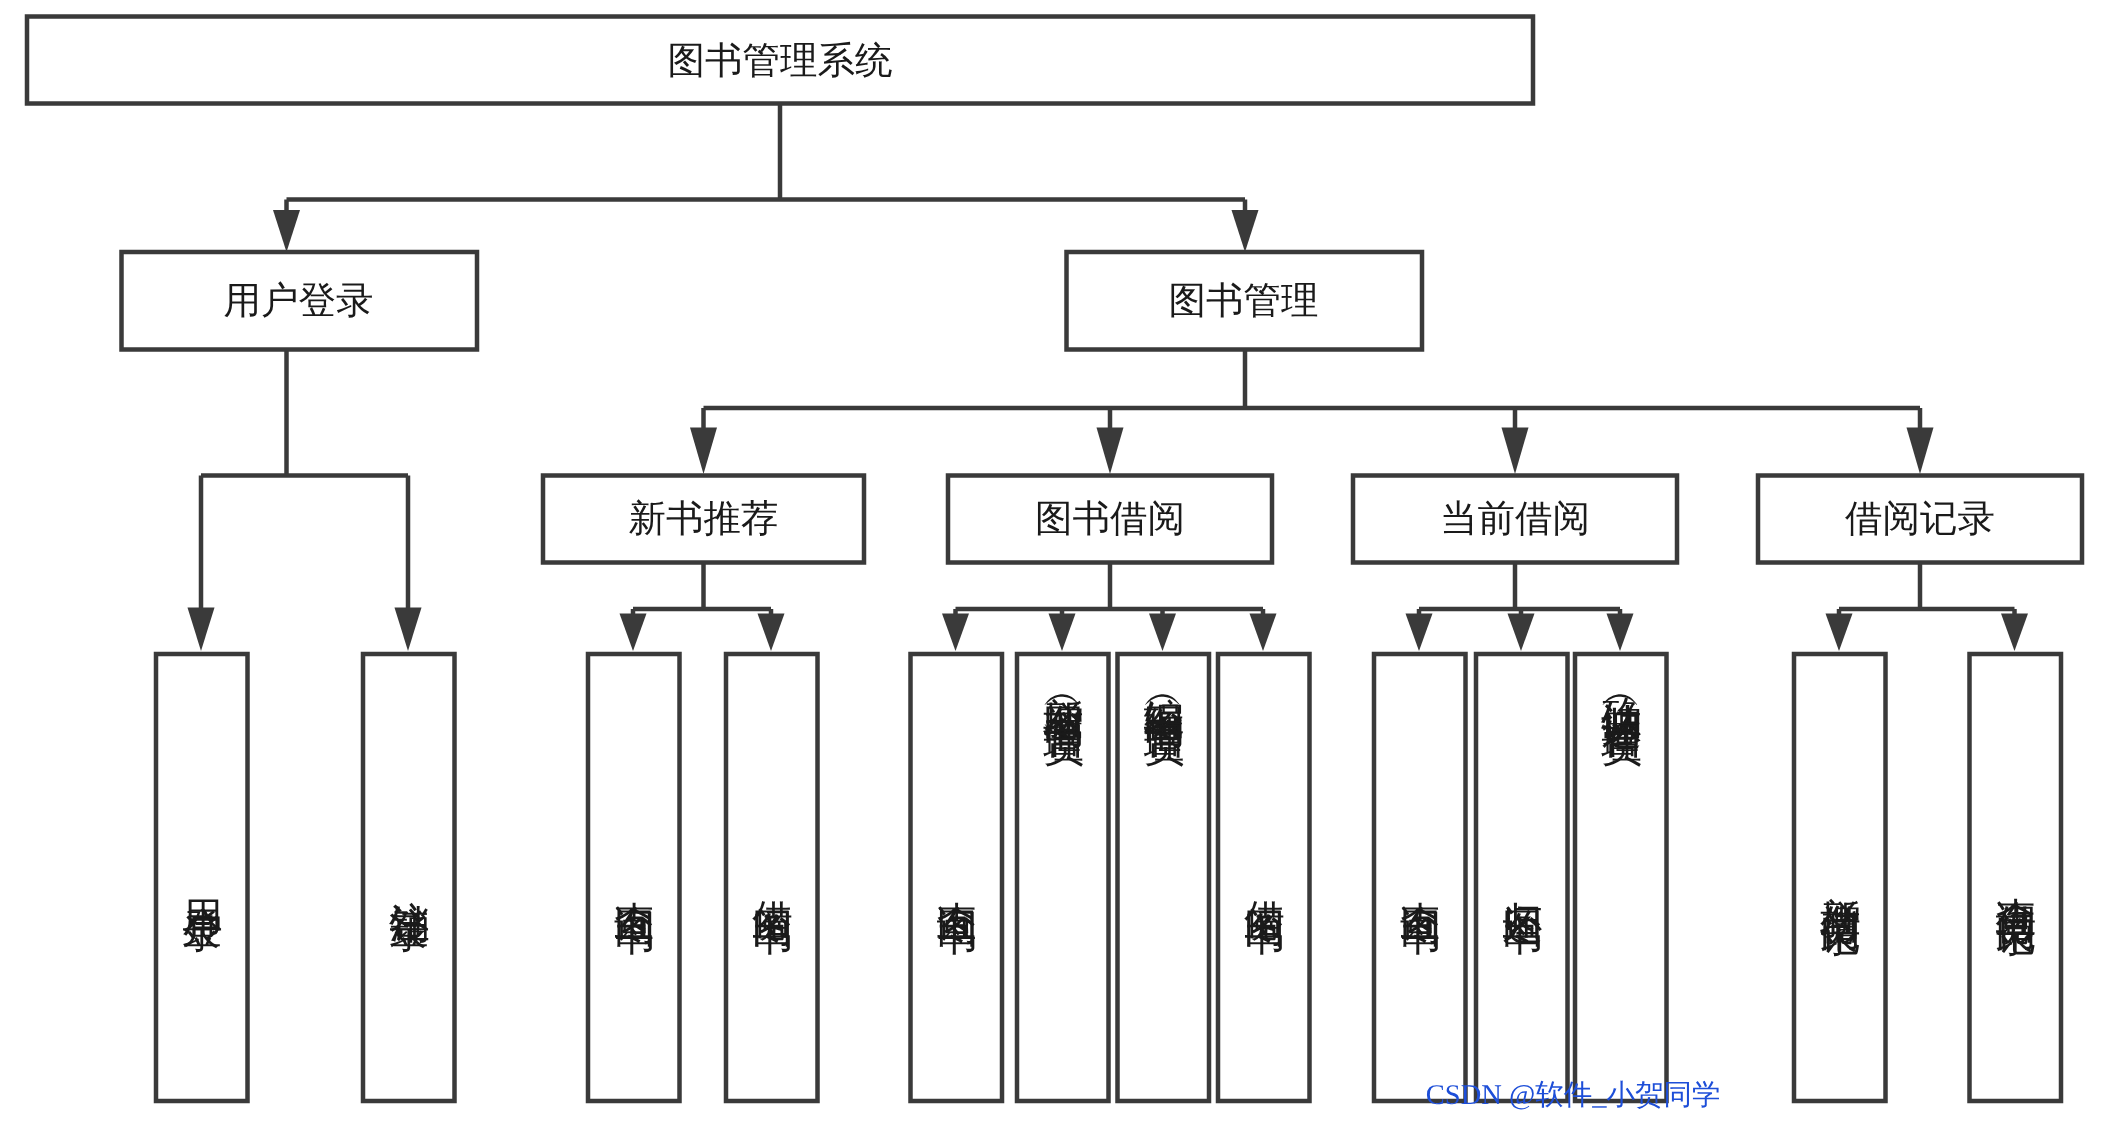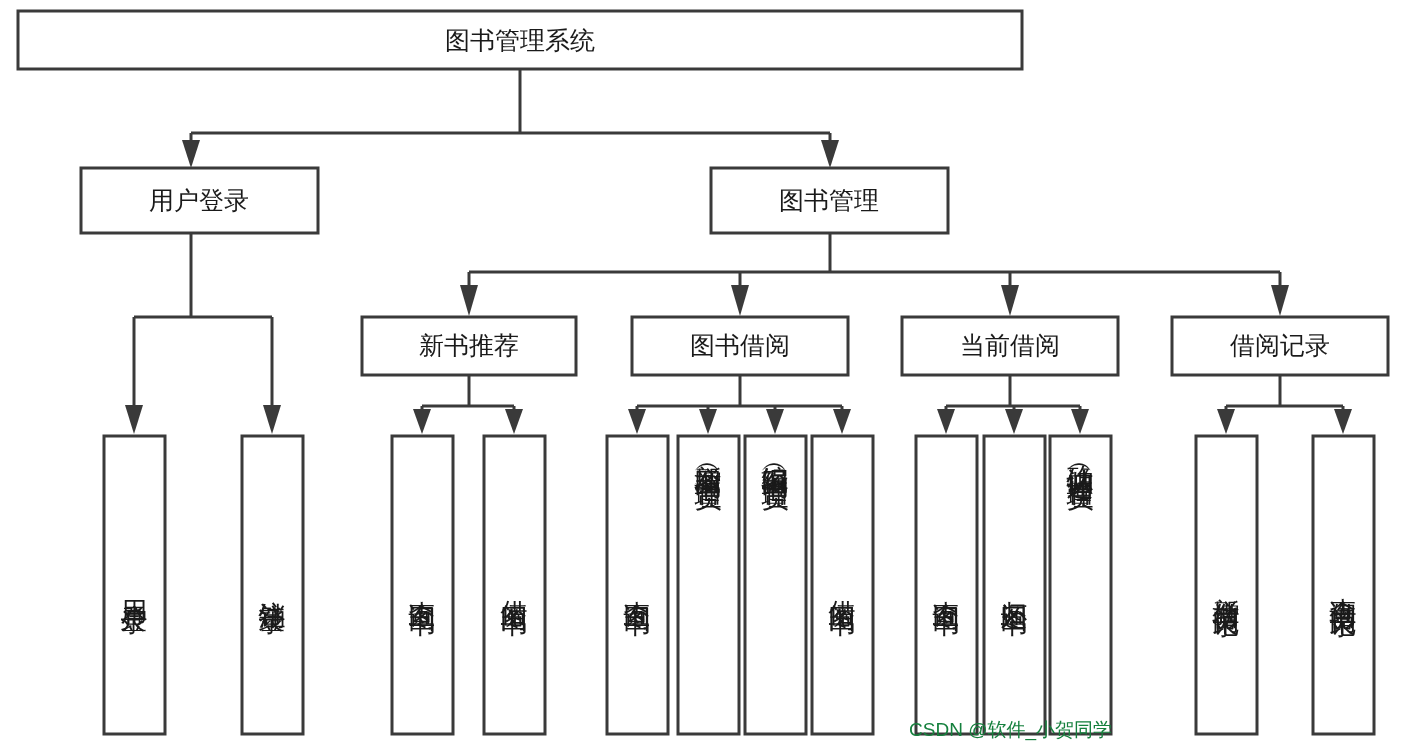--- a/index.html
+++ b/index.html
@@ -11,20 +11,21 @@
     width: 1405px;
     height: 747px;
     font-family: "DejaVu Sans", "Liberation Sans", sans-serif;
     overflow: hidden;
     position: relative;
   }
   #diagram-root {
     position: relative;
     width: 1120px;
     height: 747px;
+    padding-left: 35px;
   }
   svg#tree-svg {
     position: absolute;
     top: 0;
     left: 0;
     width: 1405px;
     height: 747px;
     display: block;
   }
   .node-box {
@@ -66,23 +67,23 @@
     justify-content: center;
     pointer-events: none;
   }
   .leaf-label-wrap.centered {
     align-items: center;
   }
   .watermark {
     position: absolute;
     right: 8px;
     bottom: 4px;
-    font-family: Liberation Sans, sans-serif;
+    font-family: Liberation Serif, serif;
     font-size: 19px;
-    color: #15803d;
+    color: #1d4ed8;
     white-space: nowrap;
     letter-spacing: 0px;
   }
 </style>
 </head>
 <body>
 
 <div id="diagram-root">
 
   <svg id="tree-svg" viewBox="0 0 1405 747" xmlns="http://www.w3.org/2000/svg">

